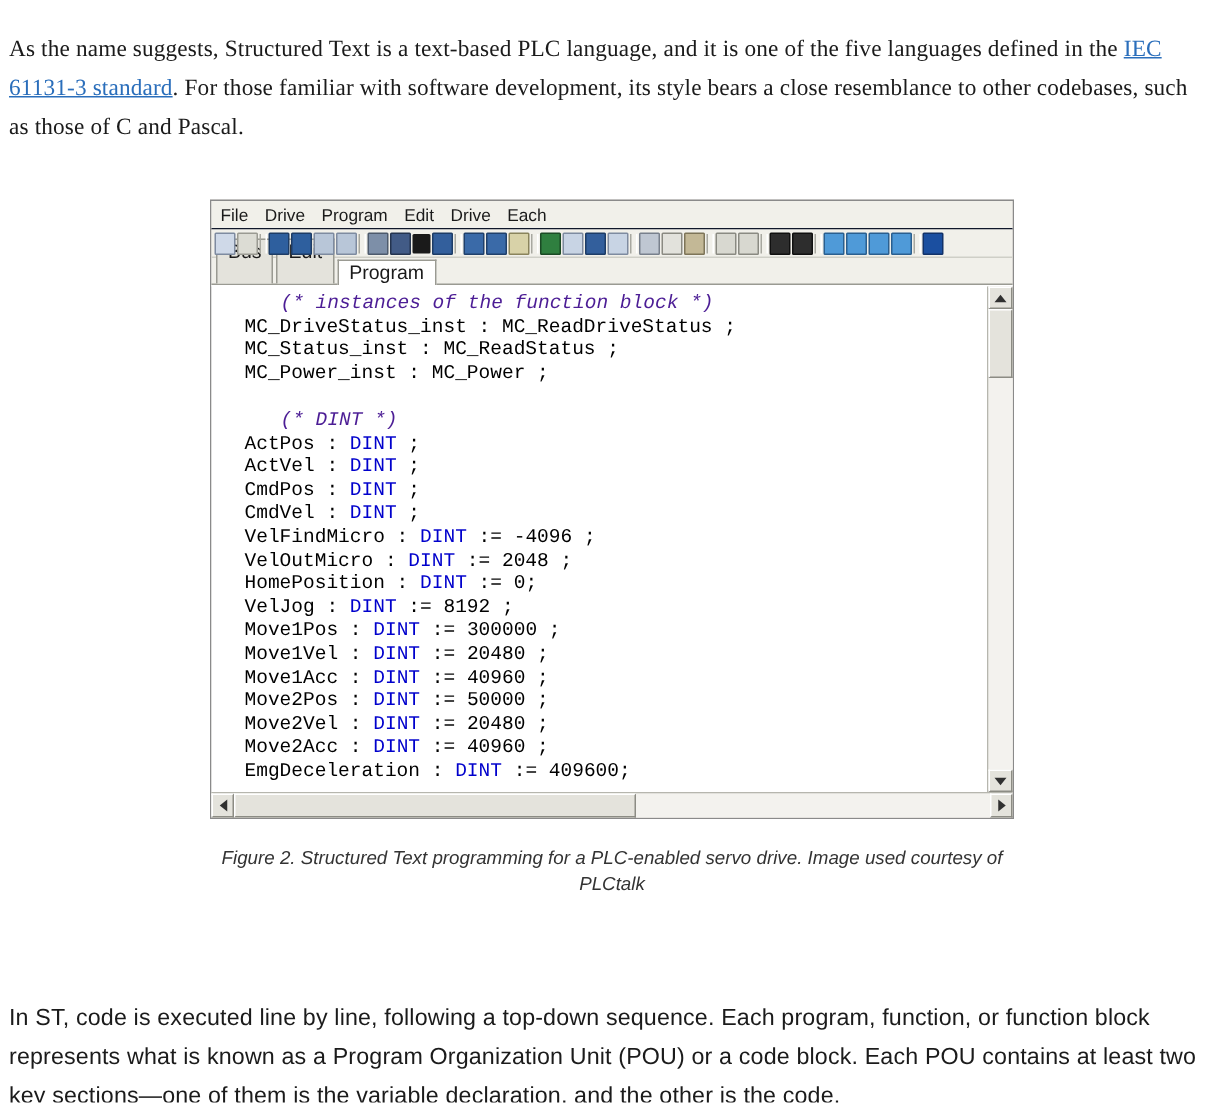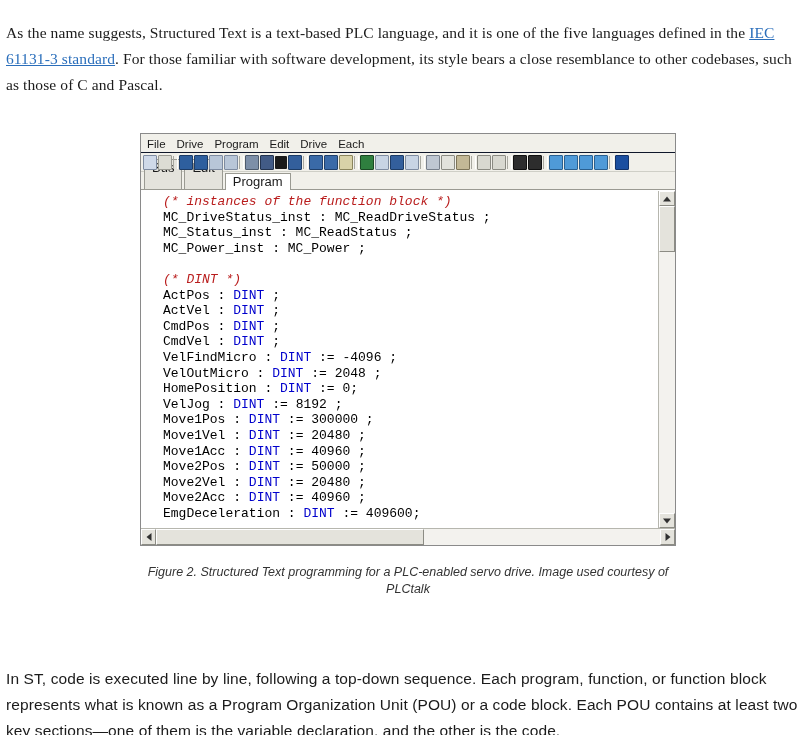--- a/index.html
+++ b/index.html
@@ -133,21 +133,21 @@
   .code {
     flex: 1 1 auto;
     padding: 3px 0 0 22px;
     font-family: "Liberation Mono", "DejaVu Sans Mono", monospace;
     font-size: 13px;
     line-height: 15.6px;
     color: #000000;
     white-space: pre;
     overflow: hidden;
   }
-  .code .comment { color: #b91c1c; font-style: italic; }
+  .code .comment { color: #4c1d95; font-style: italic; margin-left: 24px; }
   .code .kw { color: #0000cc; font-weight: normal; }
 
   
   .vscroll {
     width: 16px;
     background: #e9e8e2;
     border-left: 1px solid #b6b6ae;
     display: flex;
     flex-direction: column;
     align-items: stretch;

